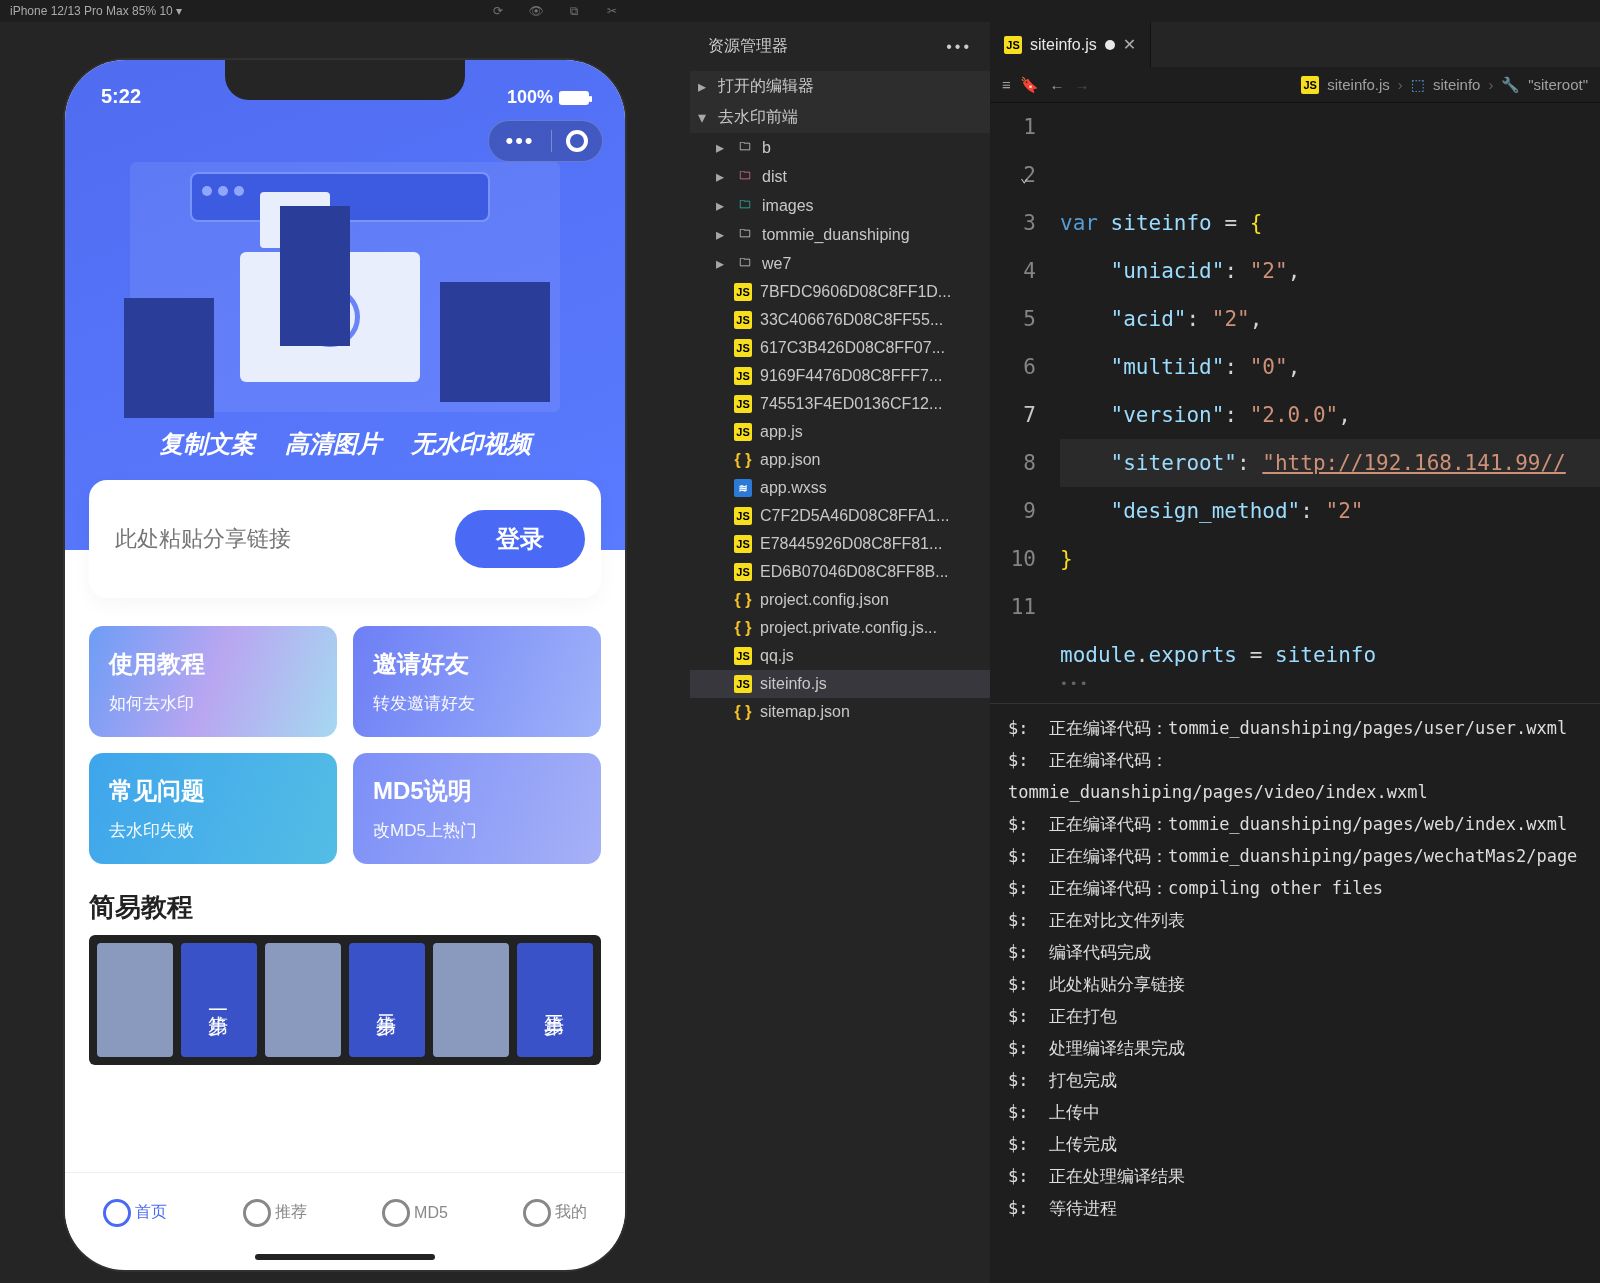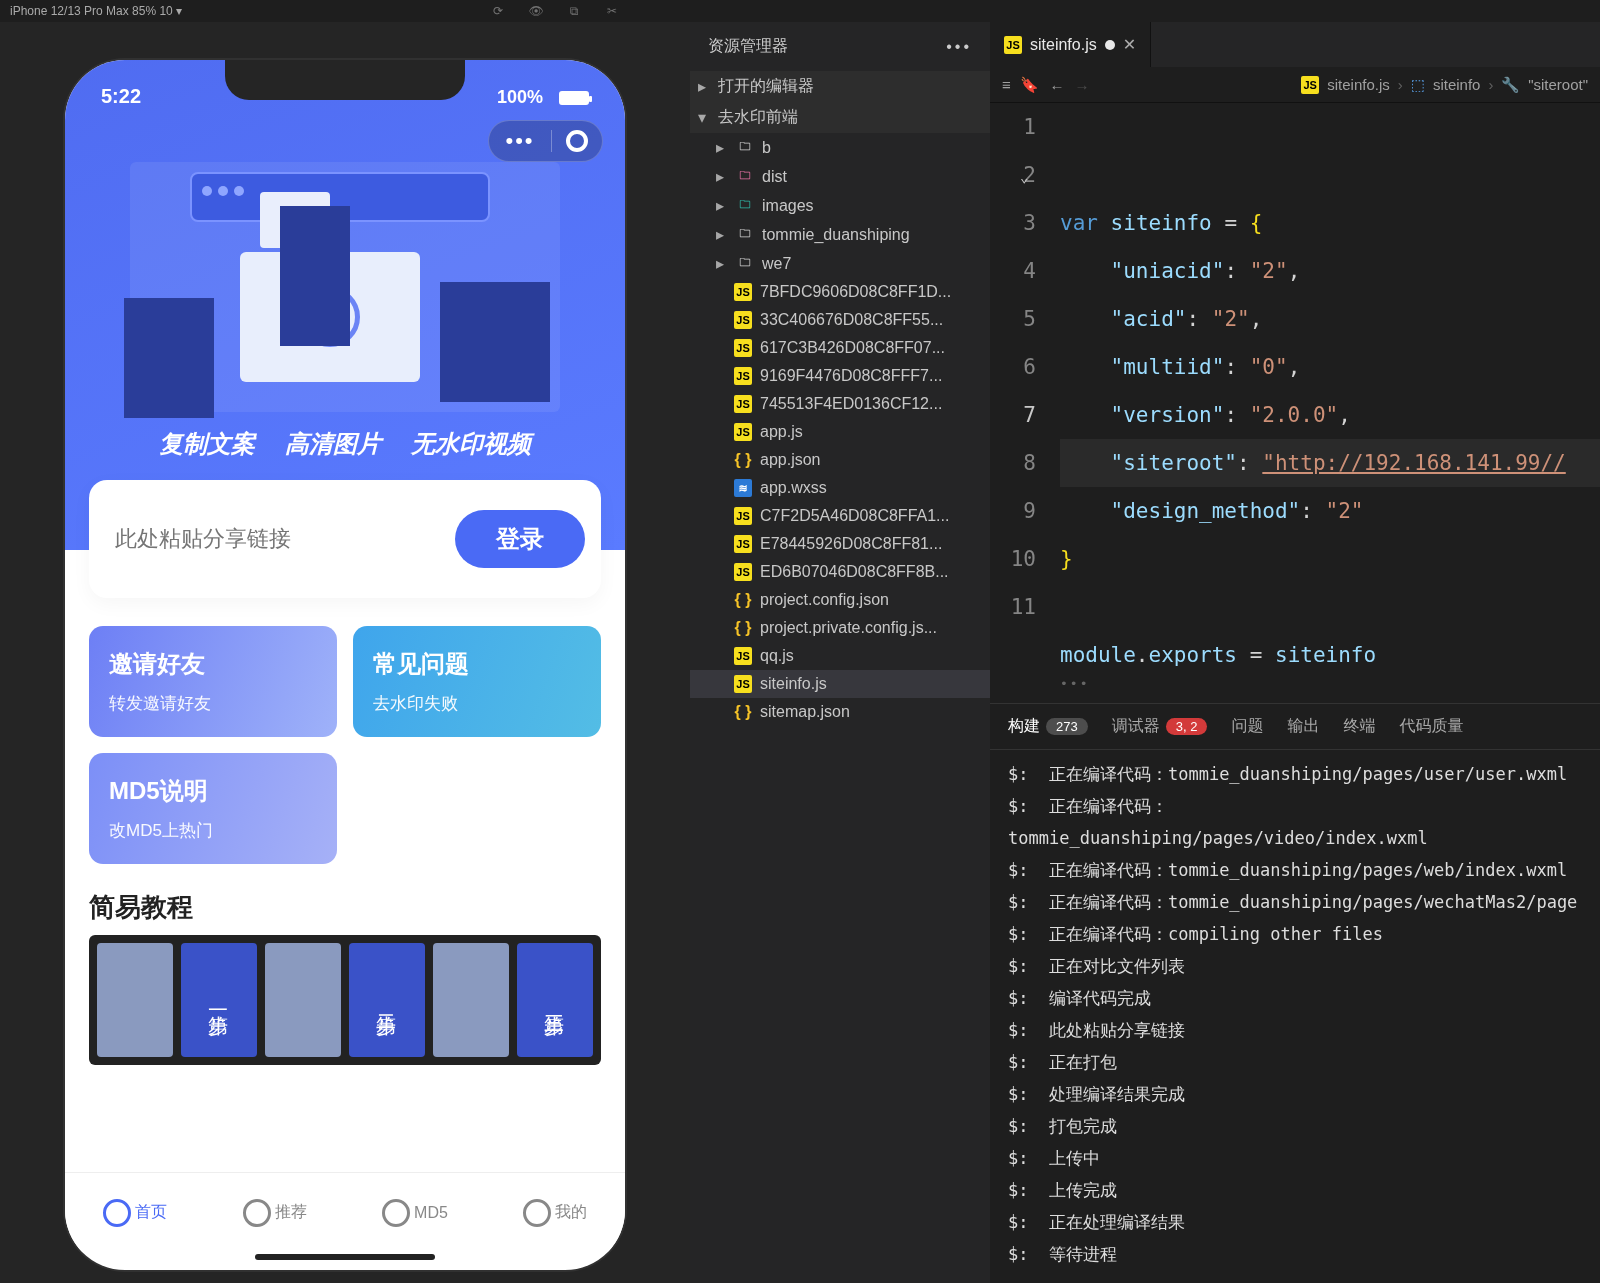--- a/index.html
+++ b/index.html
@@ -68,21 +68,21 @@
   height: 52px;
   display:flex;
   justify-content:space-between;
   align-items:flex-end;
   padding: 0 36px 4px 36px;
   color:#fff;
   font-size:20px;
   font-weight:600;
   position:relative; z-index:20;
 }
-.status-right { display:flex; align-items:center; gap:16px; font-size:18px;}
+.status-right { display:flex; align-items:center; gap:6px; font-size:18px;}
 .battery { width:30px; height:14px; border:2px solid #fff; border-radius:3px; position:relative;}
 .battery::after{content:'';position:absolute;right:-5px;top:3px;width:3px;height:6px;background:#fff;border-radius:1px;}
 .battery i{display:block;height:100%;width:100%;background:#fff;}
 
 .hero {
   background: linear-gradient(160deg,#4f6bf0,#5a7bff);
   padding-bottom: 90px;
   position:relative;
   margin-top:-52px;
   padding-top:52px;
@@ -304,20 +304,24 @@
           <span>无水印视频</span>
         </div>
       </div>
 
       <div class="search-card">
         <input placeholder="此处粘贴分享链接" style="">
         <button class="login-btn">登录</button>
       </div>
 
       <div class="tiles">
+        <div class="tile t1">
+          <h3>使用教程</h3>
+          <p>如何去水印</p>
+        </div>
         <div class="tile t2">
           <h3>邀请好友</h3>
           <p>转发邀请好友</p>
         </div>
         <div class="tile t3">
           <h3>常见问题</h3>
           <p>去水印失败</p>
         </div>
         <div class="tile t4">
           <h3>MD5说明</h3>
@@ -505,34 +509,20 @@
         <div>9</div>
         <div>10</div>
         <div>11</div>
       </div>
       <div class="codelines">
 <span class="fold-chev">⌄</span><div>&nbsp;</div><div><span class="k-var">var</span> <span class="k-id">siteinfo</span> <span class="k-op">=</span> <span class="k-brace">{</span></div><div>    <span class="k-key">"uniacid"</span><span class="k-op">:</span> <span class="k-str">"2"</span><span class="k-op">,</span></div><div>    <span class="k-key">"acid"</span><span class="k-op">:</span> <span class="k-str">"2"</span><span class="k-op">,</span></div><div>    <span class="k-key">"multiid"</span><span class="k-op">:</span> <span class="k-str">"0"</span><span class="k-op">,</span></div><div>    <span class="k-key">"version"</span><span class="k-op">:</span> <span class="k-str">"2.0.0"</span><span class="k-op">,</span></div><div class="line-hl">    <span class="k-key">"siteroot"</span><span class="k-op">:</span> <span class="k-url">"http://192.168.141.99//</span></div><div>    <span class="k-key">"design_method"</span><span class="k-op">:</span> <span class="k-str">"2"</span></div><div><span class="k-brace">}</span></div><div>&nbsp;</div><div><span class="k-id">module</span><span class="k-op">.</span><span class="k-id">exports</span> <span class="k-op">=</span> <span class="k-id">siteinfo</span></div><span class="dots-fold">•••</span>
       </div>
     </div>
 
     <div class="panel-bottom">
-      <div class="ptabs">
-        <span class="pt active">
-            <span>构建</span>
-            <span class="badge">273</span>
-          </span>
-        <span class="pt">
-            <span>调试器</span>
-            <span class="badge red">3, 2</span>
-          </span>
-        <span class="pt">问题</span>
-        <span class="pt">输出</span>
-        <span class="pt">终端</span>
-        <span class="pt">代码质量</span>
-      </div>
       <div class="log" id="log-lines">
           <div>正在编译代码：tommie_duanshiping/pages/user/user.wxml</div>
           <div>正在编译代码：tommie_duanshiping/pages/video/index.wxml</div>
           <div>正在编译代码：tommie_duanshiping/pages/web/index.wxml</div>
           <div>正在编译代码：tommie_duanshiping/pages/wechatMas2/page</div>
           <div>正在编译代码：compiling other files</div>
           <div>正在对比文件列表</div>
           <div>编译代码完成</div>
           <div>此处粘贴分享链接</div>
           <div>正在打包</div>

